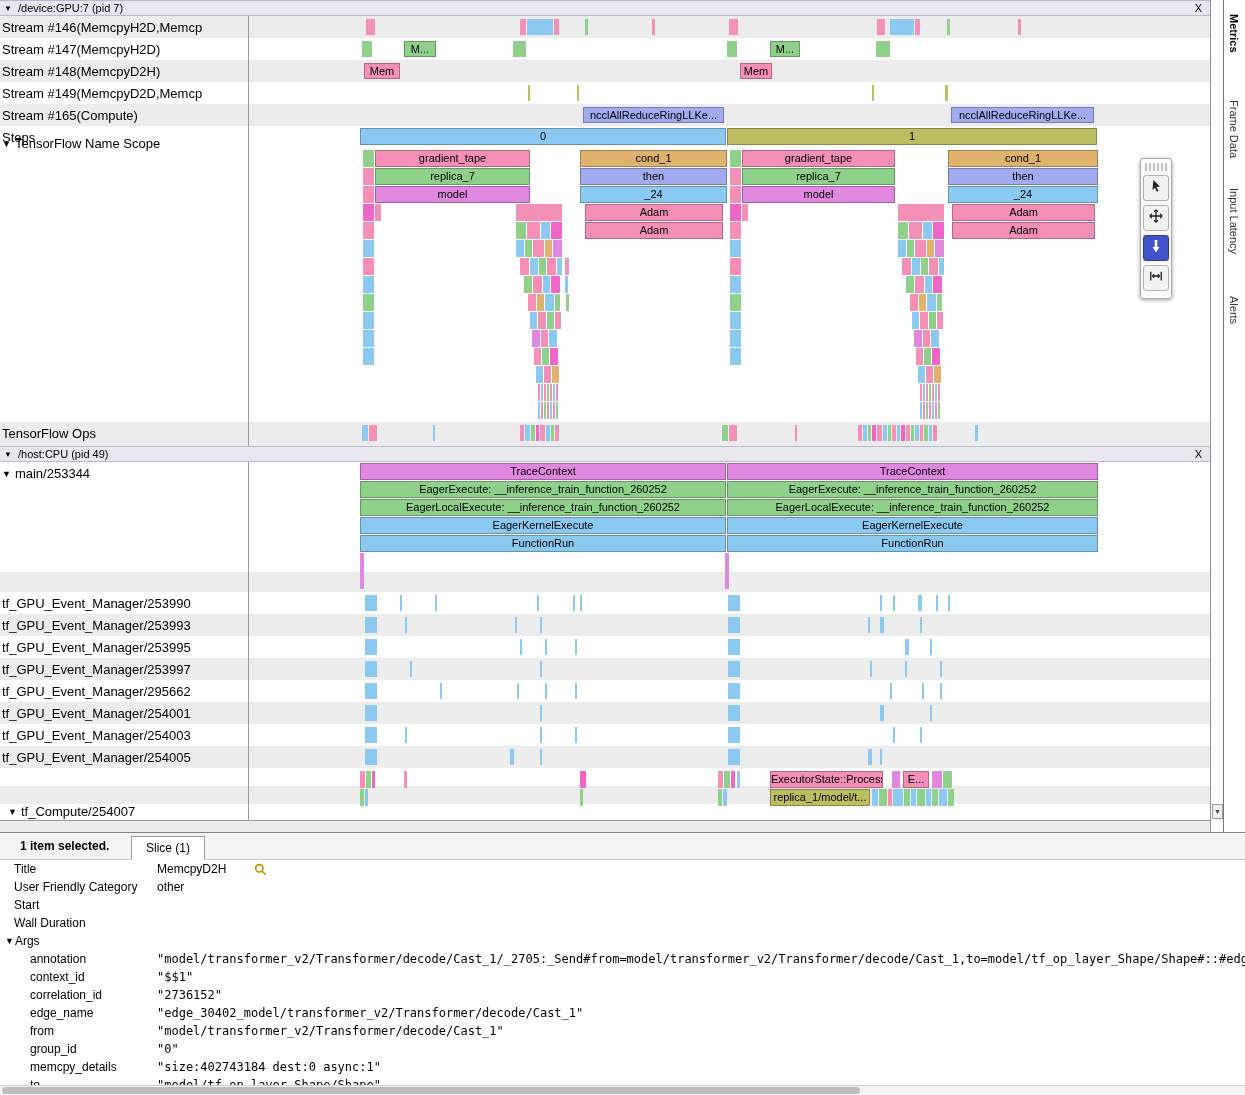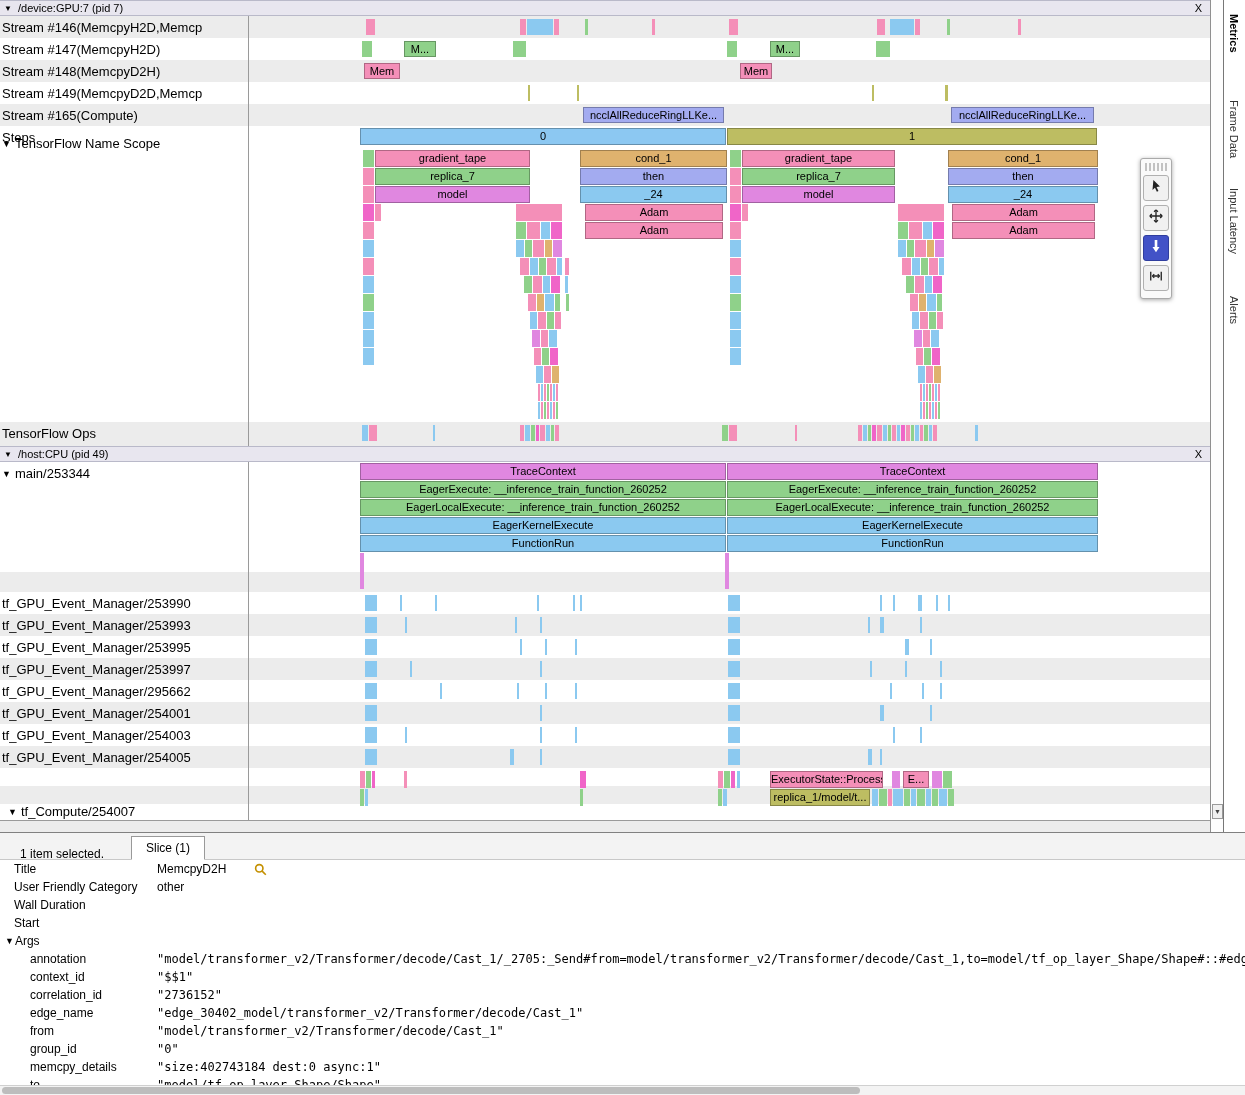--- a/index.html
+++ b/index.html
@@ -30,21 +30,21 @@
       border-left:1px solid #8f8f8f;box-sizing:border-box;z-index:7;}
   #vscroll .vs-down{position:absolute;left:1px;top:804px;width:11px;height:15px;background:#f0f0f0;
       border:1px solid #9a9a9a;box-sizing:border-box;font-size:7px;line-height:13px;text-align:center;color:#444;cursor:pointer;}
   #side-tabs{position:absolute;left:1223px;top:0;width:22px;height:832px;background:#fff;
       border-left:1px solid #777;box-sizing:border-box;z-index:7;}
   .side-tab{position:absolute;left:4px;writing-mode:vertical-rl;font-size:11px;color:#333;cursor:pointer;}
   .side-tab.first{font-weight:bold;color:#000;}
   #bottom-panel{position:absolute;left:0;top:832px;width:1245px;height:263px;background:#fff;
       border-top:1px solid #808080;box-sizing:border-box;z-index:9;}
   #tab-bar{position:relative;height:26px;background:#f3f3f3;border-bottom:1px solid #c8c8c8;}
-  #selected-text{position:absolute;left:20px;top:14px;font-size:12px;font-weight:normal;text-align:right;}
+  #selected-text{position:absolute;left:20px;top:6px;font-size:12px;font-weight:bold;text-align:right;}
   #slice-tab{position:absolute;left:131px;top:3px;bottom:-1px;padding:4px 14px 0 14px;background:#fff;
       border:1px solid #999;border-bottom:1px solid #fff;font-size:12px;cursor:pointer;}
   .detail-row{height:18px;display:flex;align-items:center;font-size:12px;white-space:nowrap;overflow:hidden;}
   .dkey{flex:0 0 143px;padding-left:14px;overflow:hidden;}
   .detail-row.arg .dkey{padding-left:30px;flex:0 0 127px;}
   .dval{overflow:hidden;}
   .dval.mono{font-family:"DejaVu Sans Mono",monospace;font-size:12px;}
   .field-icon{margin-left:28px;display:inline-flex;align-items:center;}
   #args-header{height:18px;display:flex;align-items:center;font-size:12px;padding-left:5px;cursor:pointer;}
   #args-header .arrow{font-size:9px;margin-right:1px;}
@@ -478,25 +478,25 @@
               <circle cx="6.5" cy="6.5" r="4.5" fill="none" stroke="#c49000" stroke-width="2"></circle>
               <line x1="10" y1="10" x2="14.5" y2="14.5" stroke="#c49000" stroke-width="2"></line>
             </svg>
           </span>
         </div>
         <div class="detail-row">
           <span class="dkey">User Friendly Category</span>
           <span class="dval">other</span>
         </div>
         <div class="detail-row">
+          <span class="dkey">Start</span>
+          <span class="dval"></span>
+        </div>
+        <div class="detail-row">
           <span class="dkey">Wall Duration</span>
-          <span class="dval"></span>
-        </div>
-        <div class="detail-row">
-          <span class="dkey">Start</span>
           <span class="dval"></span>
         </div>
       </div>
     <div id="args-header">
       <span class="arrow">▼</span>
       <span>Args</span>
     </div>
     <div id="args">
         <div class="detail-row arg">
           <span class="dkey">annotation</span>

